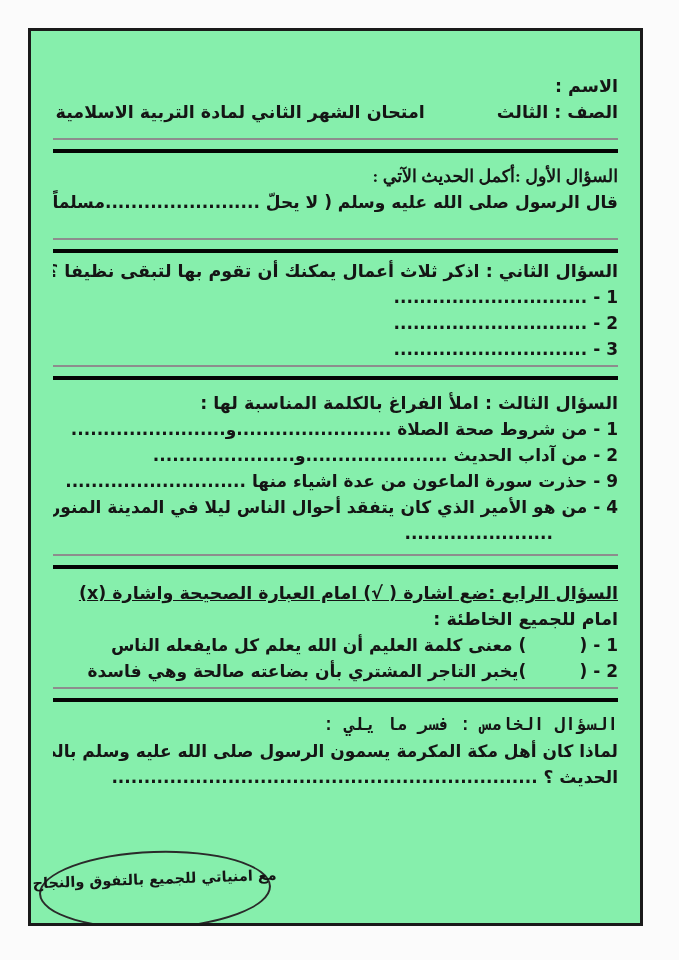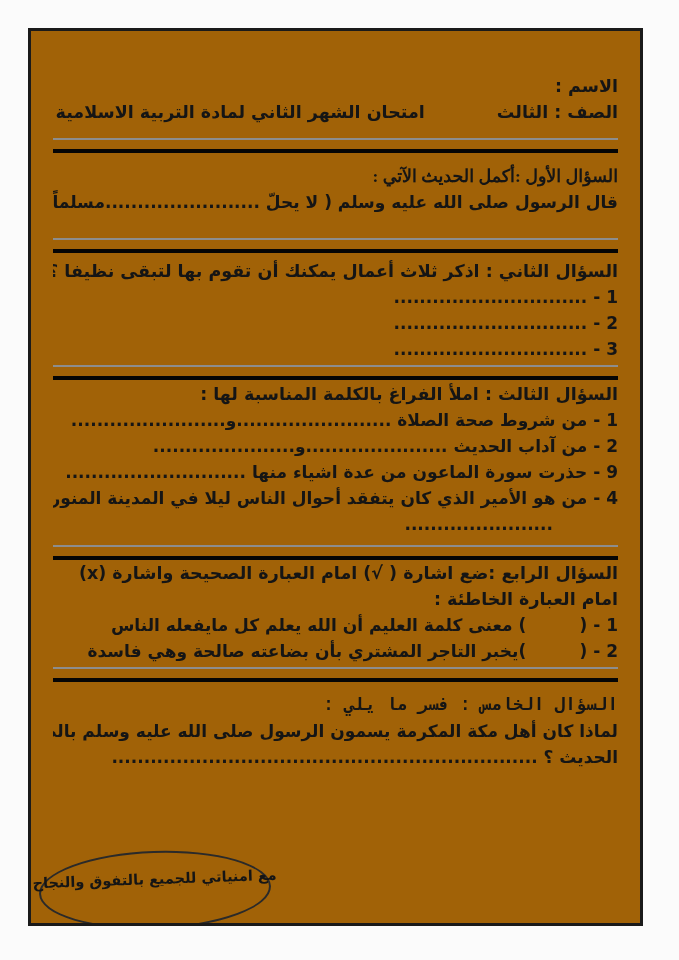--- a/index.html
+++ b/index.html
@@ -5,43 +5,43 @@
   html,body{margin:0;padding:0;}
   body{
     width:679px;height:960px;position:relative;
     background:#fbfbfb;
     font-family:"DejaVu Sans", sans-serif;
     font-weight:bold;color:#151515;
   }
   .sheet{
     position:absolute;left:28px;top:28px;
     width:615px;height:898px;box-sizing:border-box;
-    border:3px solid #1a1a1a;background:#a16207;
+    border:3px solid #1a1a1a;background:#86efac;
     direction:rtl;text-align:right;
     padding:0 22px;overflow:hidden;
   }
   .line{
     font-size:17px;line-height:26px;white-space:nowrap;
     overflow-x:clip;
   }
   .title{font-size:17.5px;}
   .name-line{margin-top:42px;}
   .class-row{display:flex;align-items:baseline;gap:72px;}
   .sep{margin:0;}
   .sep .thin{height:2px;background:#8d8d8d;}
   .sep .thick{height:4px;background:#050505;margin-top:9px;}
   .sep1{margin-top:13px;}
   .sep2{margin-top:23px;}
   .sep3{margin-top:3px;}
   .sep4{margin-top:8px;}
   .sep5{margin-top:3px;}
   .q1-title{margin-top:10px;font-family:Liberation Serif, serif;}
   .q2-title{margin-top:5px;}
-  .q3-title{margin-top:1px;}
-  .q4-title{}
+  .q3-title{margin-top:10px;}
+  .q4-title{margin-top:11px;text-decoration:underline;}
   .q5-title{margin-top:10px;font-family:Liberation Mono, monospace;}
   .dots-indent{padding-left:0;padding-right:65px;}
   .wish-ellipse{
     position:absolute;left:8px;top:820px;
     width:232px;height:78px;box-sizing:border-box;
     border:2px solid #2a2a2a;border-radius:50%;
     transform:rotate(-2deg);
     display:flex;align-items:flex-start;justify-content:center;
     padding-top:16px;
   }
@@ -87,21 +87,21 @@
   <div class="line">9 - حذرت سورة الماعون من عدة اشياء منها ............................</div>
   <div class="line">4 - من هو الأمير الذي كان يتفقد أحوال الناس ليلا في المدينة المنورة</div>
   <div class="line dots-indent">.......................</div>
 
   <div class="sep sep4">
     <div class="thin"></div>
     <div class="thick"></div>
   </div>
 
   <div class="line title q4-title">السؤال الرابع :ضع اشارة ( √) امام العبارة الصحيحة واشارة (x)</div>
-  <div class="line title">امام العبارة الخاطئة :</div>
+  <div class="line title">امام للجميع الخاطئة :</div>
   <div class="line">1 - (&nbsp;&nbsp;&nbsp;&nbsp;&nbsp;&nbsp;&nbsp;&nbsp;&nbsp;) معنى كلمة العليم أن الله يعلم كل مايفعله الناس</div>
   <div class="line">2 - (&nbsp;&nbsp;&nbsp;&nbsp;&nbsp;&nbsp;&nbsp;&nbsp;&nbsp;)يخبر التاجر المشتري بأن بضاعته صالحة وهي فاسدة</div>
 
   <div class="sep sep5">
     <div class="thin"></div>
     <div class="thick"></div>
   </div>
 
   <div class="line title q5-title">السؤال الخامس : فسر ما يلي :</div>
   <div class="line">لماذا كان أهل مكة المكرمة يسمون الرسول صلى الله عليه وسلم بالصادق</div>

